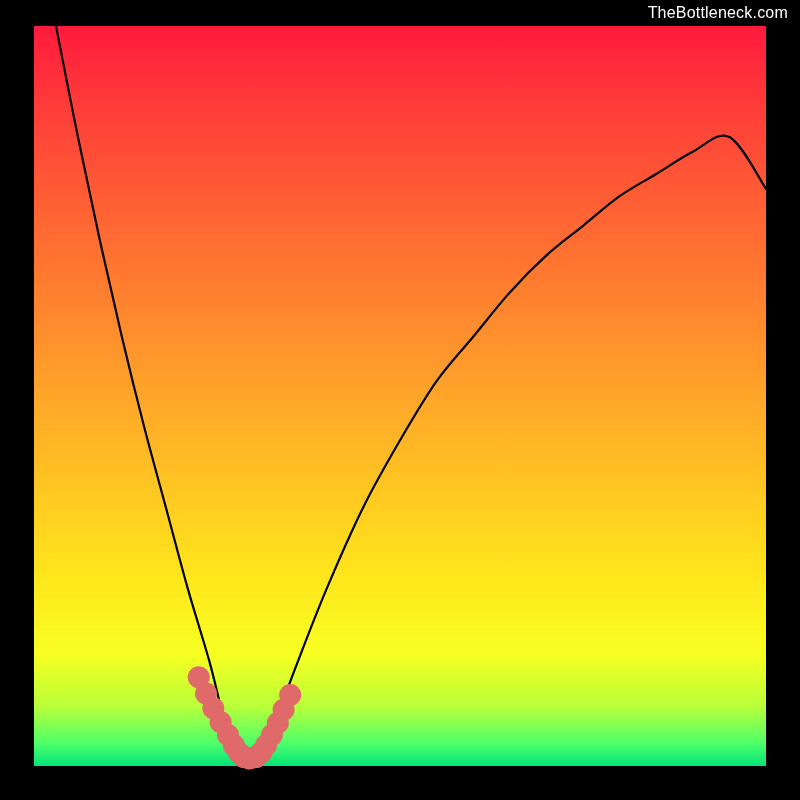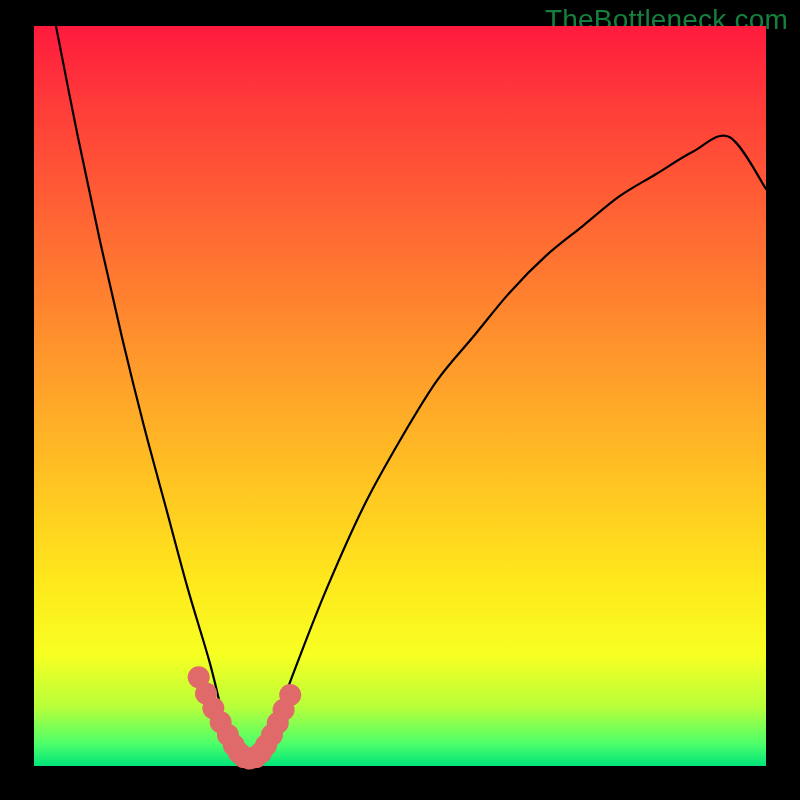--- a/index.html
+++ b/index.html
@@ -38,22 +38,22 @@
       #f7ff22 85%,
       #b8ff3a 92%,
       #4dff6a 97%,
       #00e47a 100%
     );
   }
   .watermark {
     position: absolute;
     top: 4px;
     right: 12px;
-    color: #15803d;
-    font-size: 28px;
+    color: #ffffff;
+    font-size: 16px;
     letter-spacing: 0.2px;
     font-weight: 500;
     pointer-events: none;
     user-select: none;
   }
   svg.curve {
     position: absolute;
     left: 0;
     top: 0;
     width: 732px;

